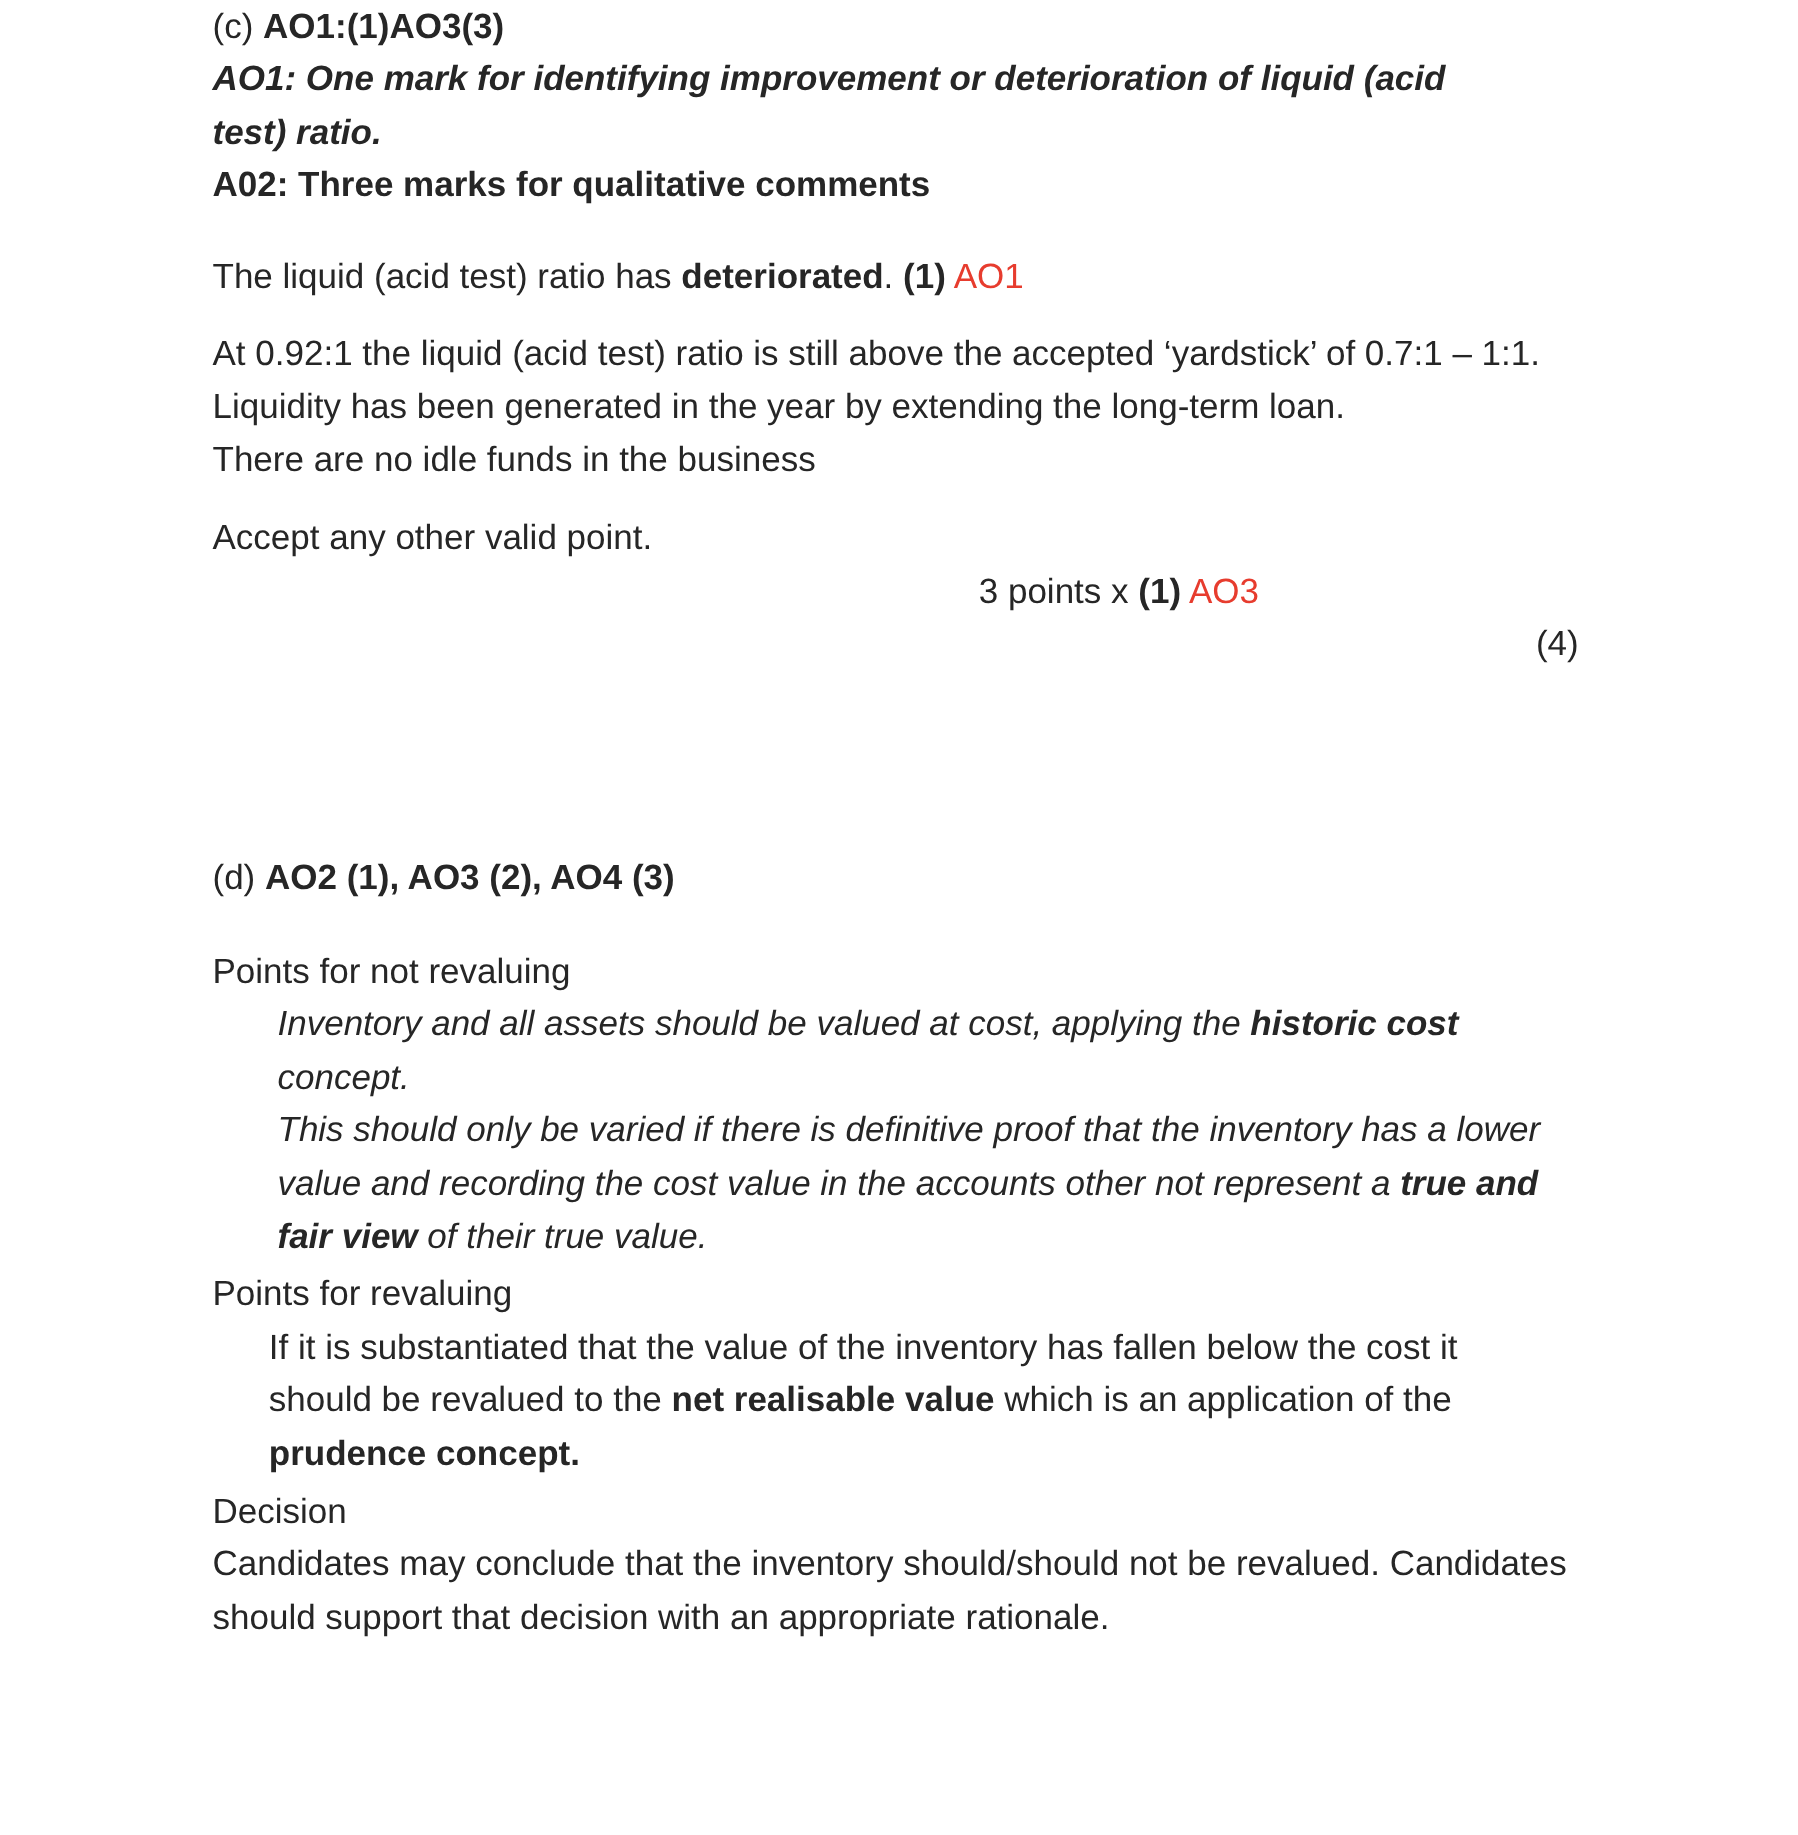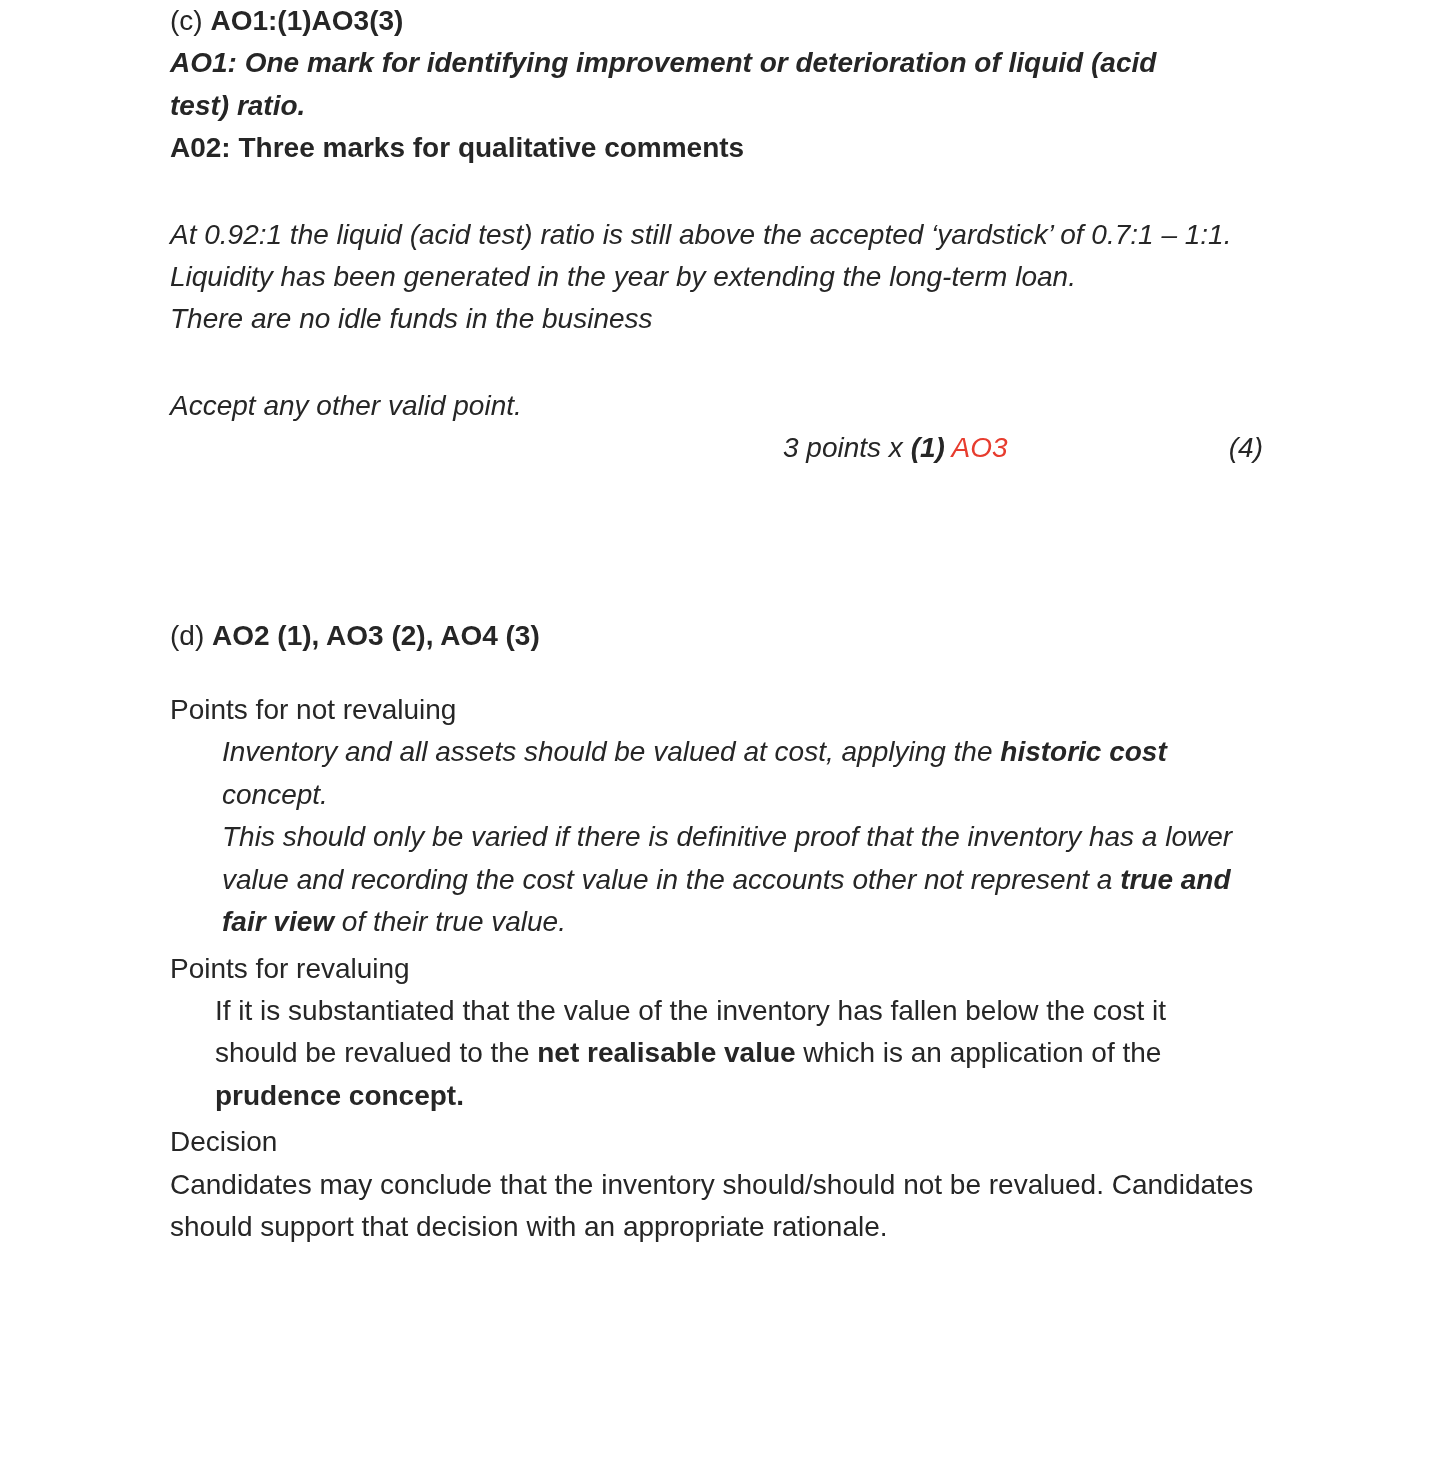--- a/index.html
+++ b/index.html
@@ -14,42 +14,43 @@
     background:var(--bg);
     font-family:"Liberation Sans","DejaVu Sans",sans-serif;
     font-size:28px;line-height:42.4px;color:var(--ink);
   }
   .page{width:1438px;height:1468px;padding:0 175px 0 170px;}
   p{margin:0;}
   strong{font-weight:bold;}
   .bold{font-weight:bold;}
   .red{color:var(--red);}
   .mt30{margin-top:30px;}
-  .mt44{margin-top:44px;font-style:italic;}
+  .mt44{margin-top:20px;}
   .mt145{margin-top:145px;}
   .mt32{margin-top:32px;}
   .mt18{margin-top:4px;}
   .ind52{padding-left:52px;font-style:italic;}
   .ind45{padding-left:45px;}
   .narrow-head{max-width:1020px;font-style:italic;}
   .reval-point{max-width:1000px;}
-  .tally-row{display:flex;align-items:baseline;}
+  .tally-row{display:flex;align-items:baseline;flex-direction:column;}
   .tally-text{margin-left:613px;}
   .tally-total{margin-left:auto;}
 </style>
 </head>
 <body>
 
 <div class="page">
 
   <section>
     <p><span>(c) </span><strong>AO1:(1)AO3(3)</strong></p>
     <p class="bold narrow-head">AO1: One mark for identifying improvement or deterioration of liquid (acid test) ratio.</p>
     <p class="bold">A02: Three marks for qualitative comments</p>
 
+    <p class="mt30"><span>The liquid (acid test) ratio has </span><strong>deteriorated</strong><span>. </span><strong>(1)</strong><span class="red"> AO1</span></p>
 
     <div class="mt44">
       <p>At 0.92:1 the liquid (acid test) ratio is still above the accepted ‘yardstick’ of 0.7:1 – 1:1.</p>
       <p>Liquidity has been generated in the year by extending the long-term loan.</p>
       <p>There are no idle funds in the business</p>
     </div>
 
     <div class="mt44">
       <p>Accept any other valid point.</p>
       <div class="tally-row">

